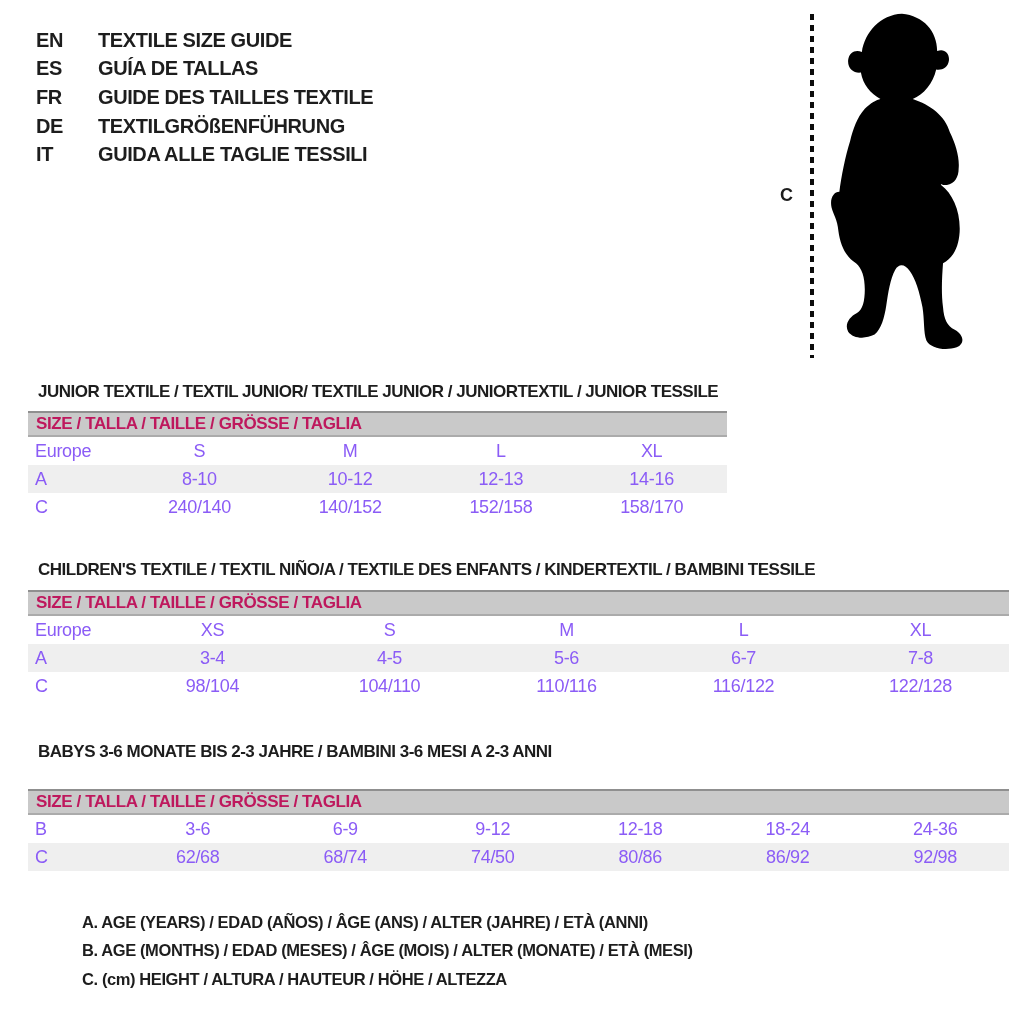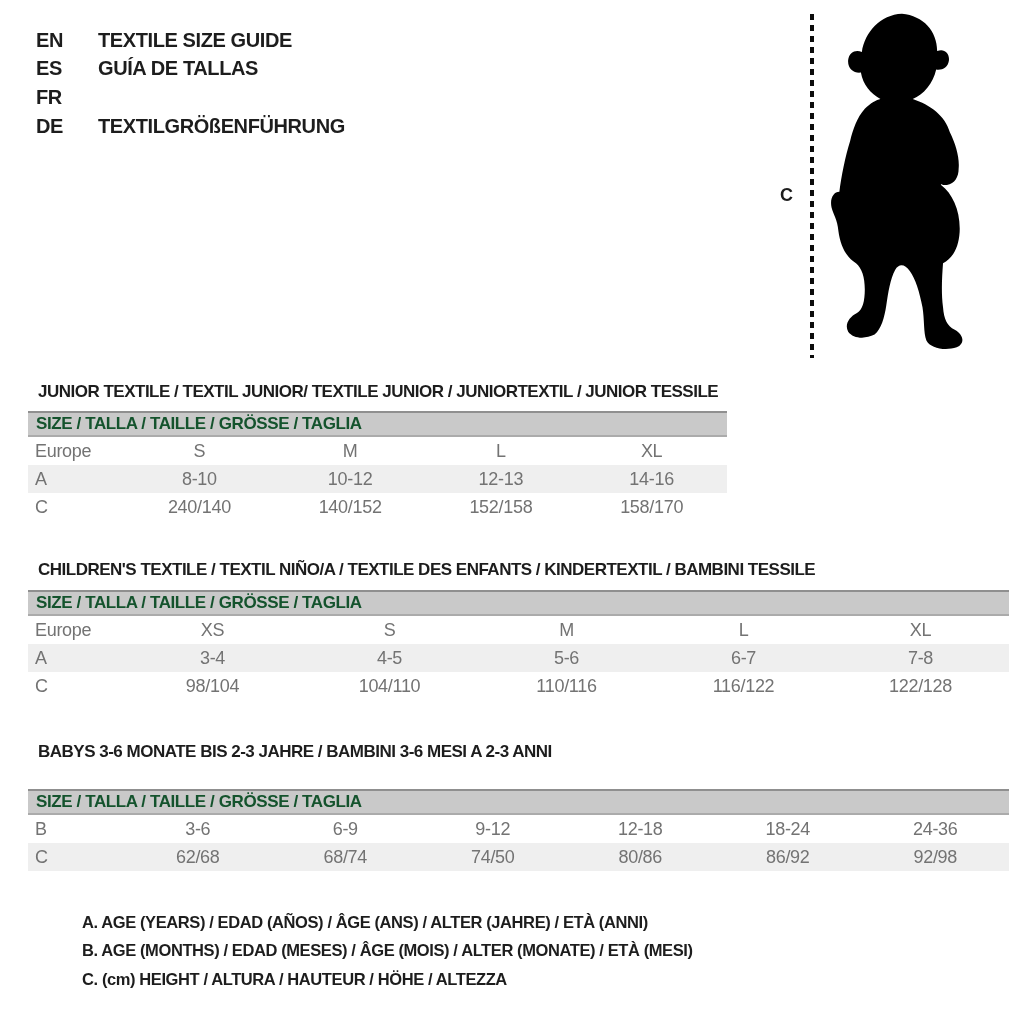--- a/index.html
+++ b/index.html
@@ -29,23 +29,23 @@
   #title2 { left:38px; top:723px; }
 
   
   .size-table { position:absolute; left:28px; }
   #table0 { top:411px; width:699px; }
   #table1 { top:590px; width:981px; }
   #table2 { top:789px; width:981px; }
   .table-header { height:22px; line-height:22px; background:#c9c9c9;
     border-top:2px solid #8f8f8f; border-bottom:2px solid #ababab;
     font-weight:bold; font-size:17px; letter-spacing:-0.4px;
-    padding-left:8px; color:#14532d; white-space:nowrap; }
+    padding-left:8px; color:#be185d; white-space:nowrap; }
   .table-row { display:flex; height:28px; align-items:center; font-size:18px;
-               font-weight:normal; letter-spacing:-0.3px; color:#737373; }
+               font-weight:normal; letter-spacing:-0.3px; color:#8b5cf6; }
   .table-row.shaded { background:#efefef; }
   .row-label { width:96px; padding-left:7px; box-sizing:border-box; }
   .row-cell { flex:1; text-align:center; }
 
   
   .legend { position:absolute; left:38px; top:908px;margin-left:44px; }
   .legend-line { font-weight:bold; font-size:16.5px; letter-spacing:-0.4px;
                  line-height:28.4px; white-space:nowrap; }
 </style>
 </head>
@@ -57,24 +57,29 @@
       <div class="lang-row">
         <span class="lang-code">EN</span>
         <span class="lang-label">TEXTILE SIZE GUIDE</span>
       </div>
       <div class="lang-row">
         <span class="lang-code">ES</span>
         <span class="lang-label">GUÍA DE TALLAS</span>
       </div>
       <div class="lang-row">
         <span class="lang-code">FR</span>
+        <span class="lang-label">GUIDE DES TAILLES TEXTILE</span>
       </div>
       <div class="lang-row">
         <span class="lang-code">DE</span>
         <span class="lang-label">TEXTILGRÖßENFÜHRUNG</span>
+      </div>
+      <div class="lang-row">
+        <span class="lang-code">IT</span>
+        <span class="lang-label">GUIDA ALLE TAGLIE TESSILI</span>
       </div>
     </div>
 
   <span class="measure-label">C</span>
   <div class="measure-line"></div>
   <svg class="toddler-svg" viewBox="0 0 160 360" aria-hidden="true">
     <path fill="#000000" d="M82 6
       C104 8 118 24 118 44
       C125 41 131 46 130 54
       C129 61 123 64 117 63

